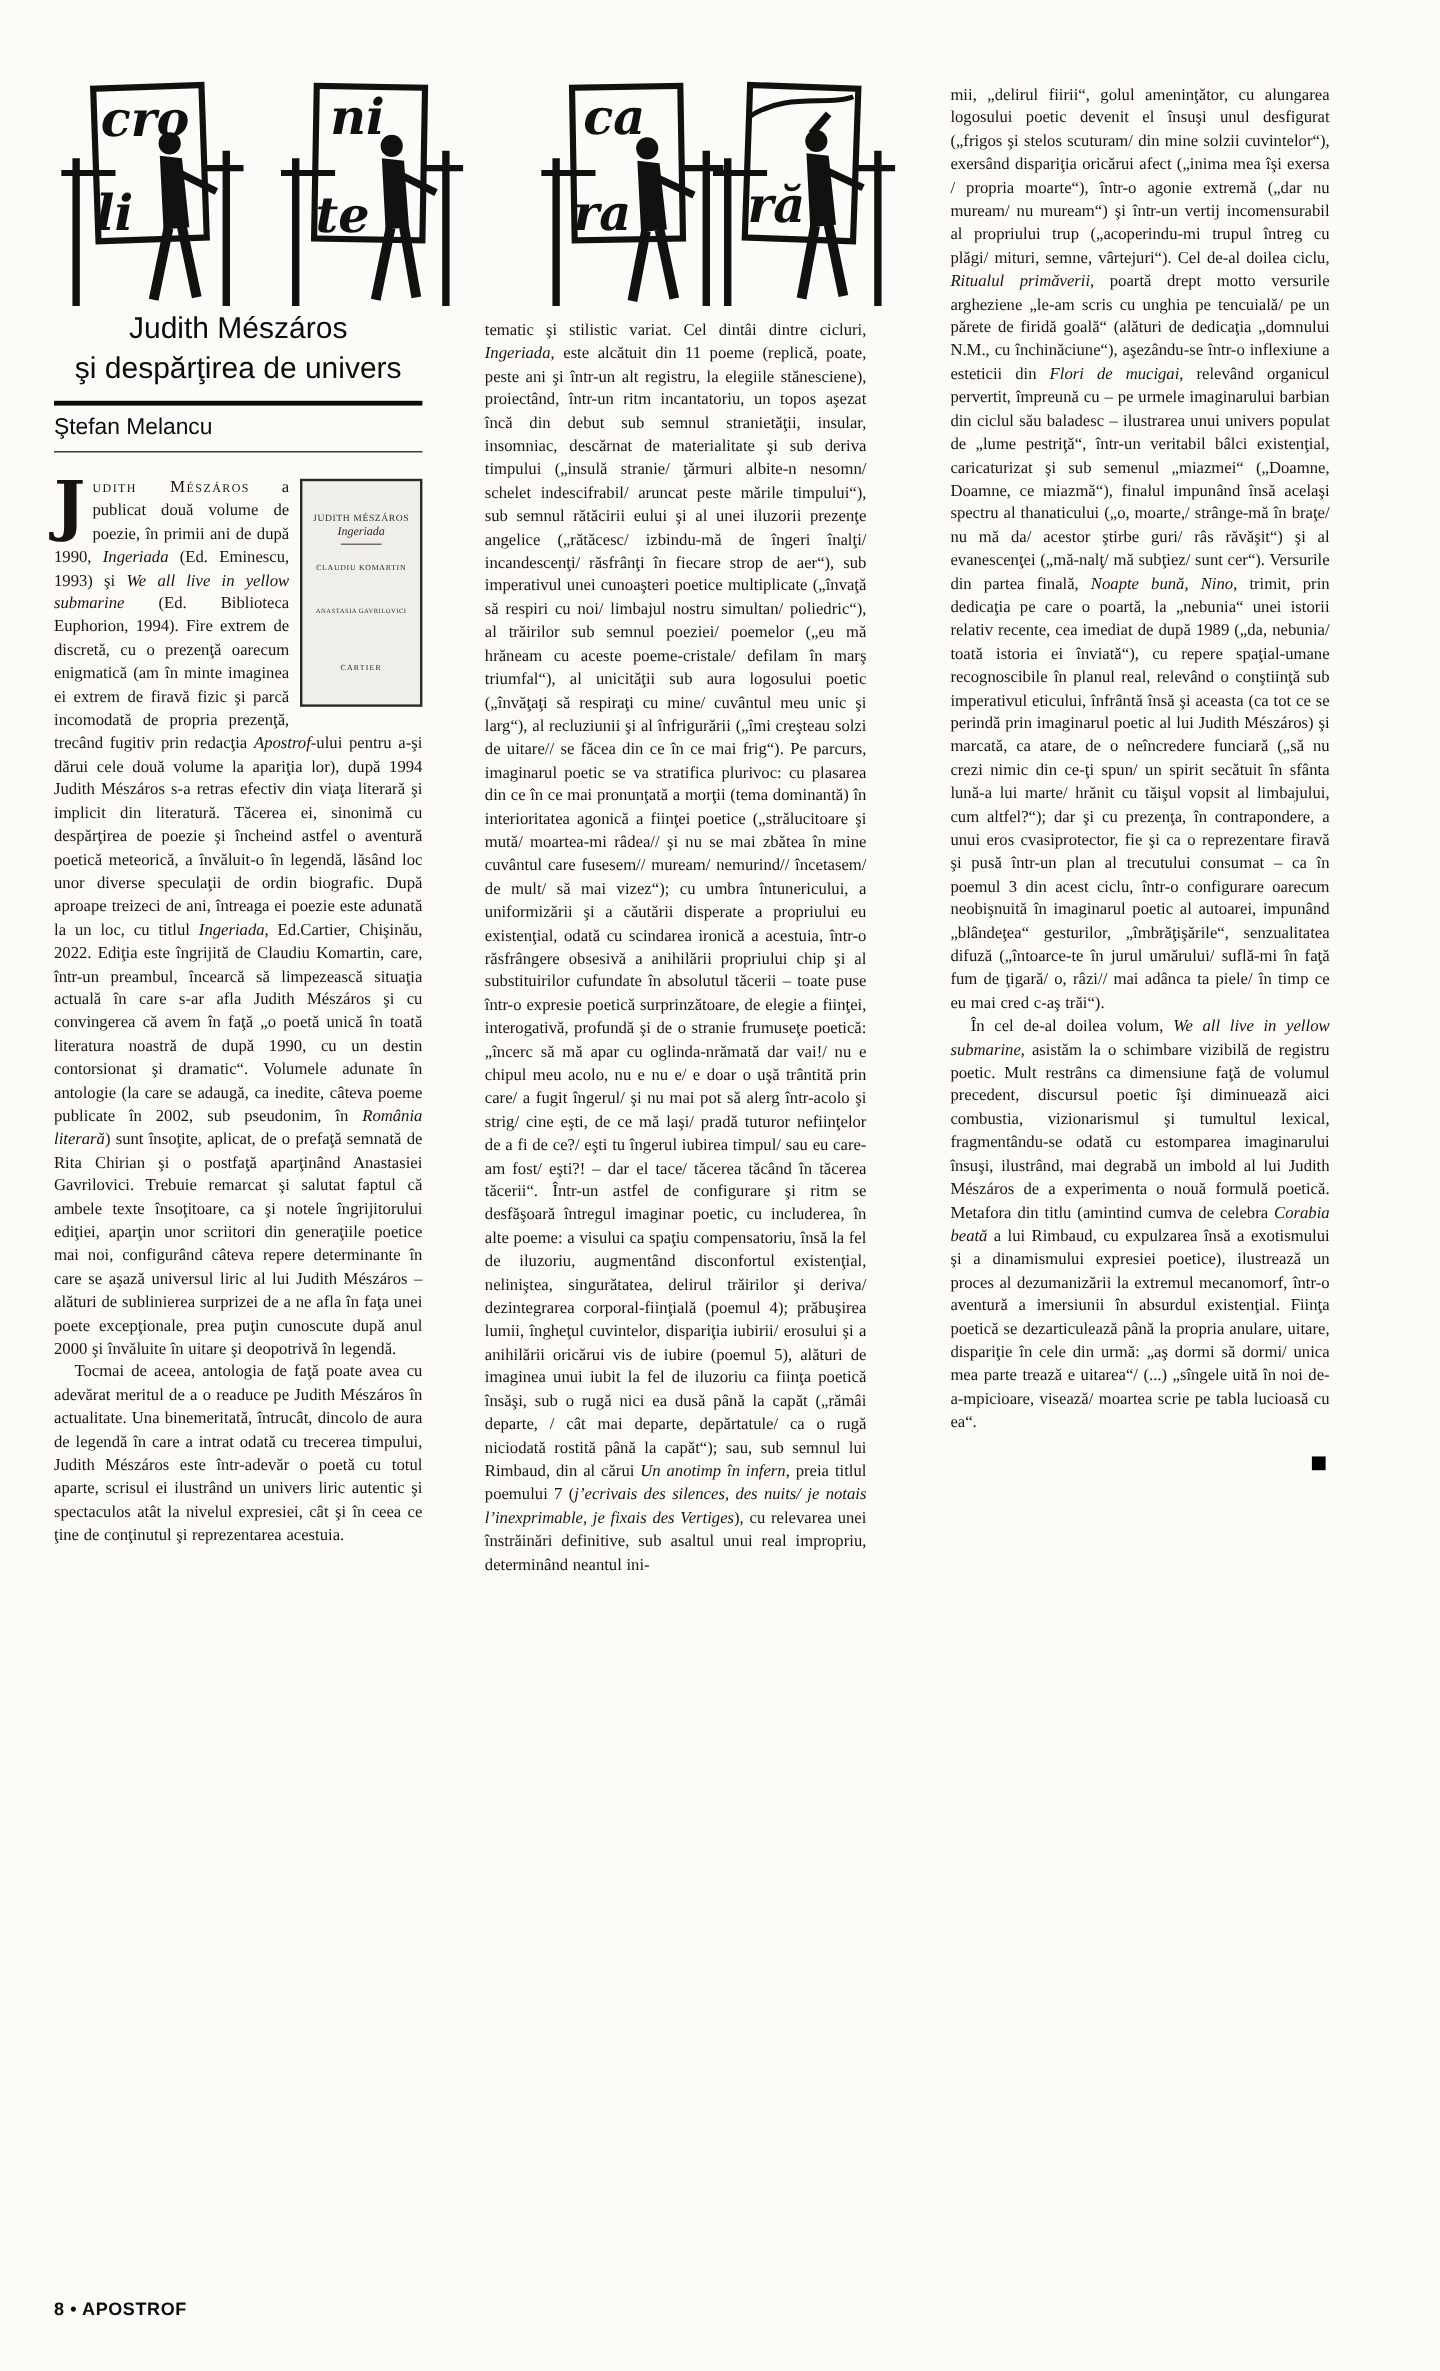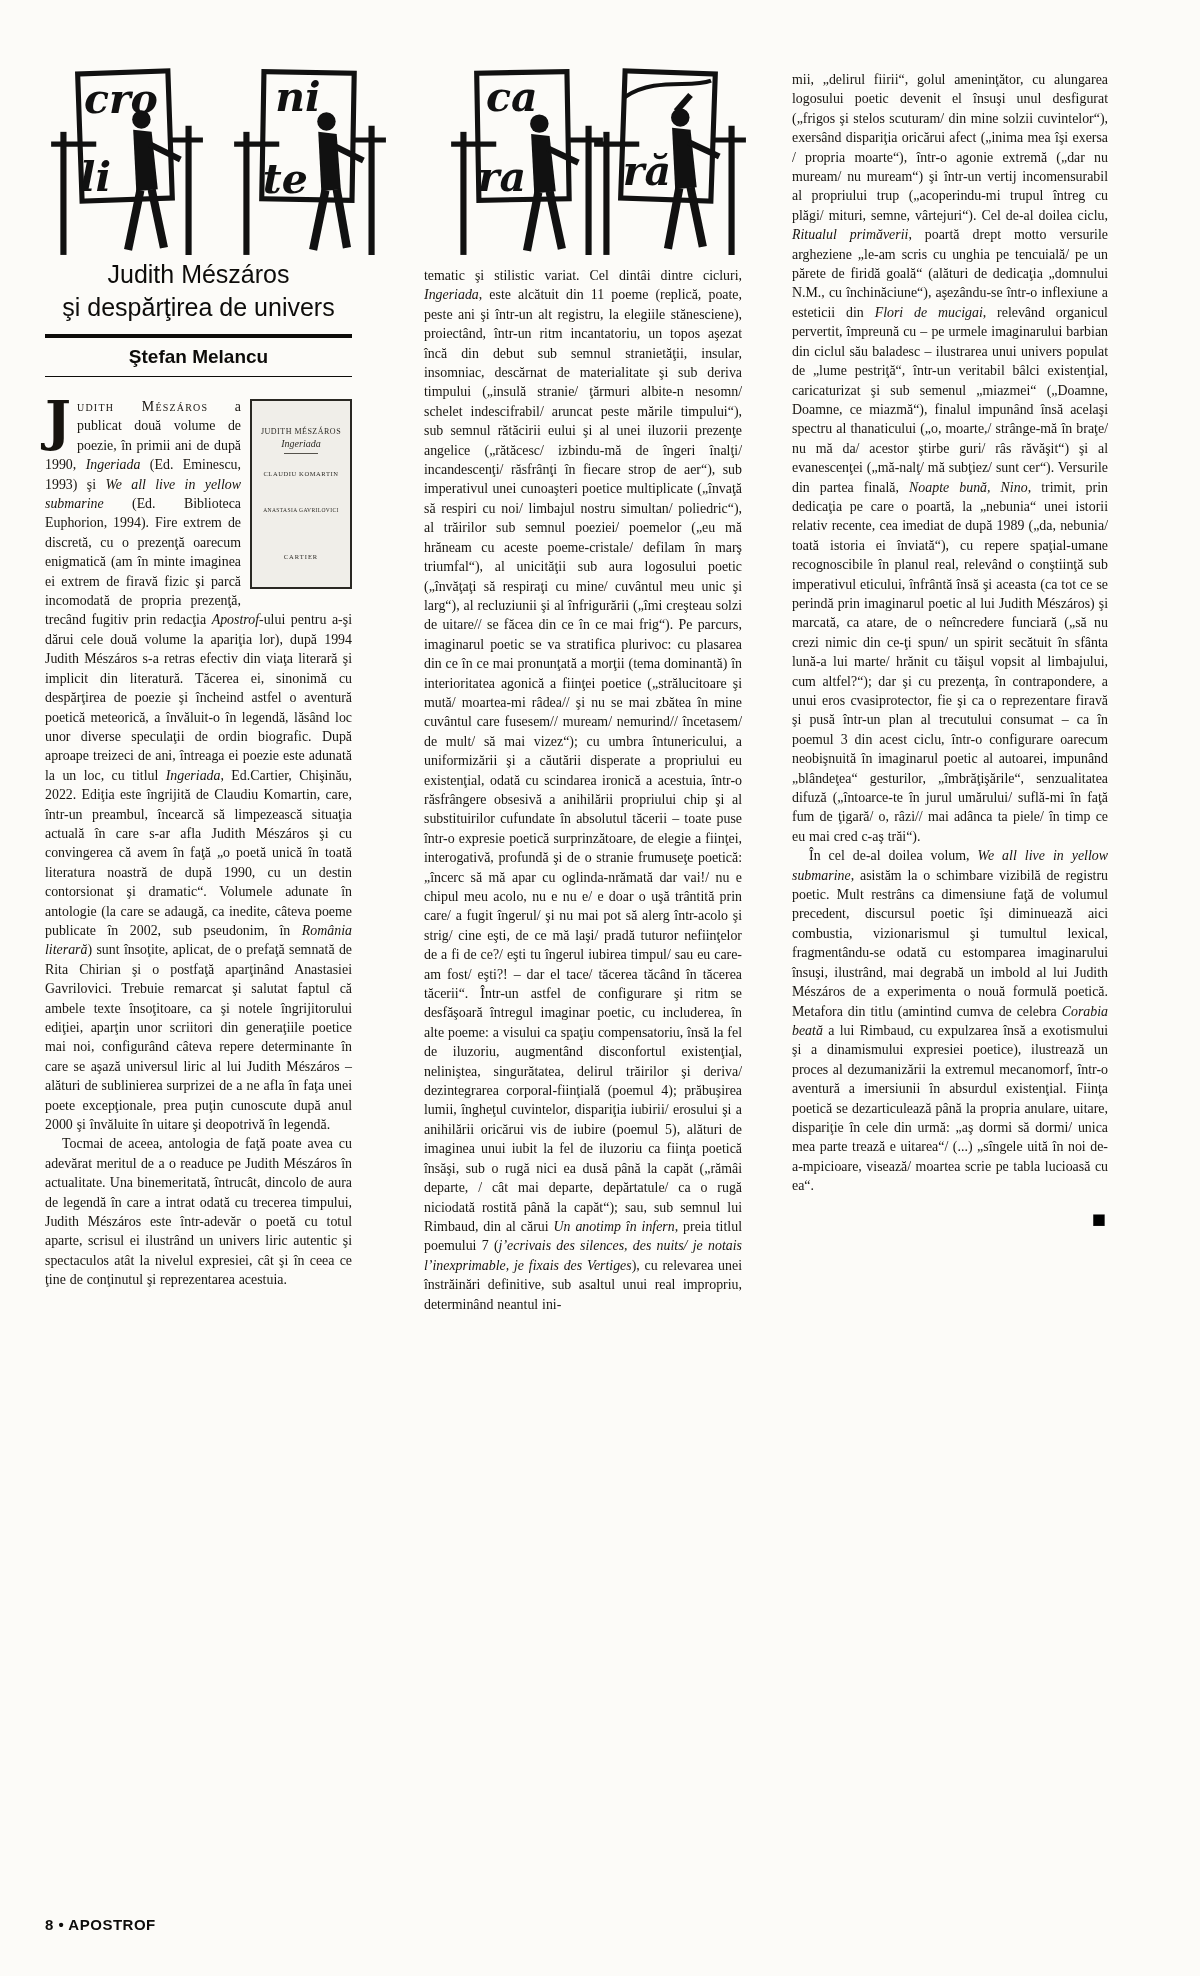--- a/index.html
+++ b/index.html
@@ -9,42 +9,42 @@
     font-family:"Liberation Serif",serif;
   }
   
   .header-art{position:absolute;left:45px;top:58px;width:720px;height:200px;}
   .panel{position:absolute;top:0;width:162px;height:200px;}
   #panel-0{left:0;}#panel-1{left:183px;}#panel-2{left:400px;}#panel-3{left:543px;}
   .panel-letter{font-family:"DejaVu Serif",serif;font-style:italic;font-weight:bold;fill:#111;}
   
   .col{position:absolute;}
   #col-left{left:45px;top:254px;width:307px;}
-  #col-middle{left:424px;top:266px;width:318px;}
+  #col-middle{left:404px;top:266px;width:318px;}
   #col-right{left:792px;top:70px;width:316px;}
   .para{
     margin:0;text-align:justify;font-size:13.9px;line-height:19.4px;
     color:#17140f;word-spacing:0.4px;
   }
   .para.indent{text-indent:17px;}
   .dropcap{
     float:left;font-family:"DejaVu Serif",serif;font-weight:bold;
     font-size:55px;line-height:42px;padding:3px 6px 0 0;
   }
   .smallcaps{font-variant:small-caps;letter-spacing:1.2px;}
   
   .title{
     font-family:"Liberation Sans",sans-serif;font-size:25px;line-height:33px;
     text-align:center;font-weight:400;margin:4px 0 10px;color:#0d0c0a;
   }
   .rule-thick{border:none;border-top:4px solid #0d0c0a;margin:10px 0 0;}
   .rule-thin{border:none;border-top:1.5px solid #0d0c0a;margin:0 0 20px;}
   .author{
-    font-family:"Liberation Sans",sans-serif;font-size:19px;text-align:center;
-    margin:8px 0;color:#0d0c0a;font-weight:bold;
+    font-family:"Liberation Sans",sans-serif;font-size:19px;
+    margin:8px 0;color:#0d0c0a;
   }
   
   .cover{
     float:right;width:98px;height:186px;margin:2px 0 6px 9px;
     border:2px solid #2a2823;background:
       radial-gradient(60px 30px at 25% 30%, #9a958c 0%, rgba(255,255,255,0) 60%),
       radial-gradient(70px 26px at 35% 72%, #8d887e 0%, rgba(255,255,255,0) 65%),
       radial-gradient(40px 16px at 20% 52%, #b5b0a6 0%, rgba(255,255,255,0) 70%),
       #efedе8;
     background-color:#f0eee9;

